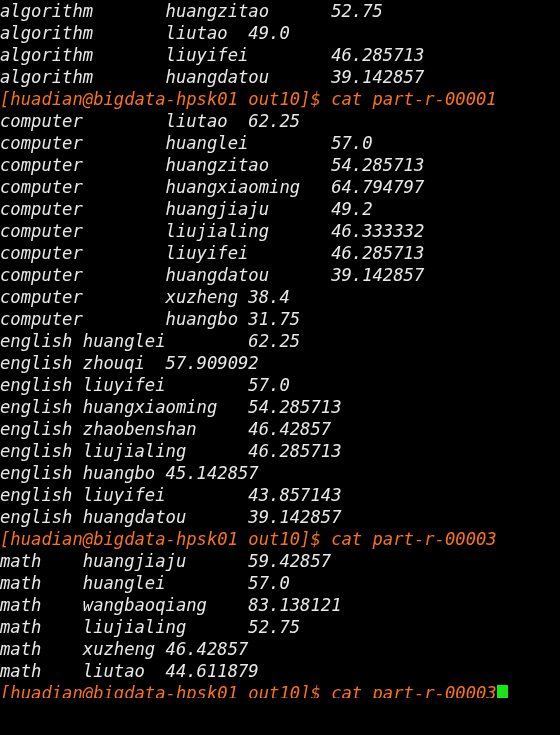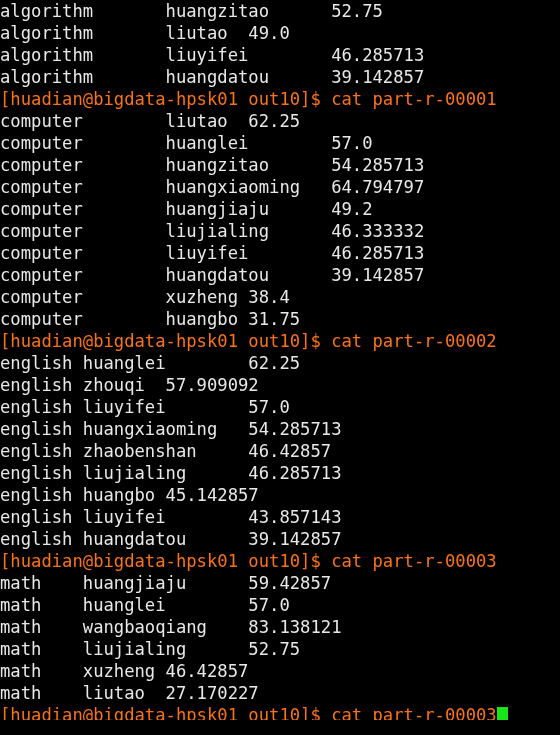--- a/index.html
+++ b/index.html
@@ -18,20 +18,21 @@
     width: 560px;
     height: 735px;
     background: #000000;
     color: #e8e8e8;
     font-family: "DejaVu Sans Mono", "Liberation Mono", monospace;
     font-size: 17.2px;
     line-height: 22px;
     padding: 0;
     box-sizing: border-box;
     overflow: hidden;
+    font-style: italic;
   }
   .line {
     height: 22px;
     line-height: 22px;
     white-space: pre;
     font-family: "DejaVu Sans Mono", "Liberation Mono", monospace;
     letter-spacing: 0px;
     color: #e8e8e8;
   }
   .line.prompt {
@@ -62,32 +63,31 @@
       <div class="line"><span>computer        liutao  62.25</span></div>
       <div class="line"><span>computer        huanglei        57.0</span></div>
       <div class="line"><span>computer        huangzitao      54.285713</span></div>
       <div class="line"><span>computer        huangxiaoming   64.794797</span></div>
       <div class="line"><span>computer        huangjiaju      49.2</span></div>
       <div class="line"><span>computer        liujialing      46.333332</span></div>
       <div class="line"><span>computer        liuyifei        46.285713</span></div>
       <div class="line"><span>computer        huangdatou      39.142857</span></div>
       <div class="line"><span>computer        xuzheng 38.4</span></div>
       <div class="line"><span>computer        huangbo 31.75</span></div>
-      <div class="line prompt"><span>[huadian@bigdata-hpsk01 out10]$ cat part-r-00002</span></div>
       <div class="line"><span>english huanglei        62.25</span></div>
       <div class="line"><span>english zhouqi  57.909092</span></div>
       <div class="line"><span>english liuyifei        57.0</span></div>
       <div class="line"><span>english huangxiaoming   54.285713</span></div>
       <div class="line"><span>english zhaobenshan     46.42857</span></div>
       <div class="line"><span>english liujialing      46.285713</span></div>
       <div class="line"><span>english huangbo 45.142857</span></div>
       <div class="line"><span>english liuyifei        43.857143</span></div>
       <div class="line"><span>english huangdatou      39.142857</span></div>
       <div class="line prompt"><span>[huadian@bigdata-hpsk01 out10]$ cat part-r-00003</span></div>
       <div class="line"><span>math    huangjiaju      59.42857</span></div>
       <div class="line"><span>math    huanglei        57.0</span></div>
       <div class="line"><span>math    wangbaoqiang    83.138121</span></div>
       <div class="line"><span>math    liujialing      52.75</span></div>
       <div class="line"><span>math    xuzheng 46.42857</span></div>
-      <div class="line"><span>math    liutao  27.170227</span></div>
+      <div class="line"><span>math    liutao  44.611879</span></div>
       <div class="line prompt clip-last"><span>[huadian@bigdata-hpsk01 out10]$ cat part-r-00003</span><span class="cursor"></span></div>
     </div>
 </div>
 
 </body></html>

